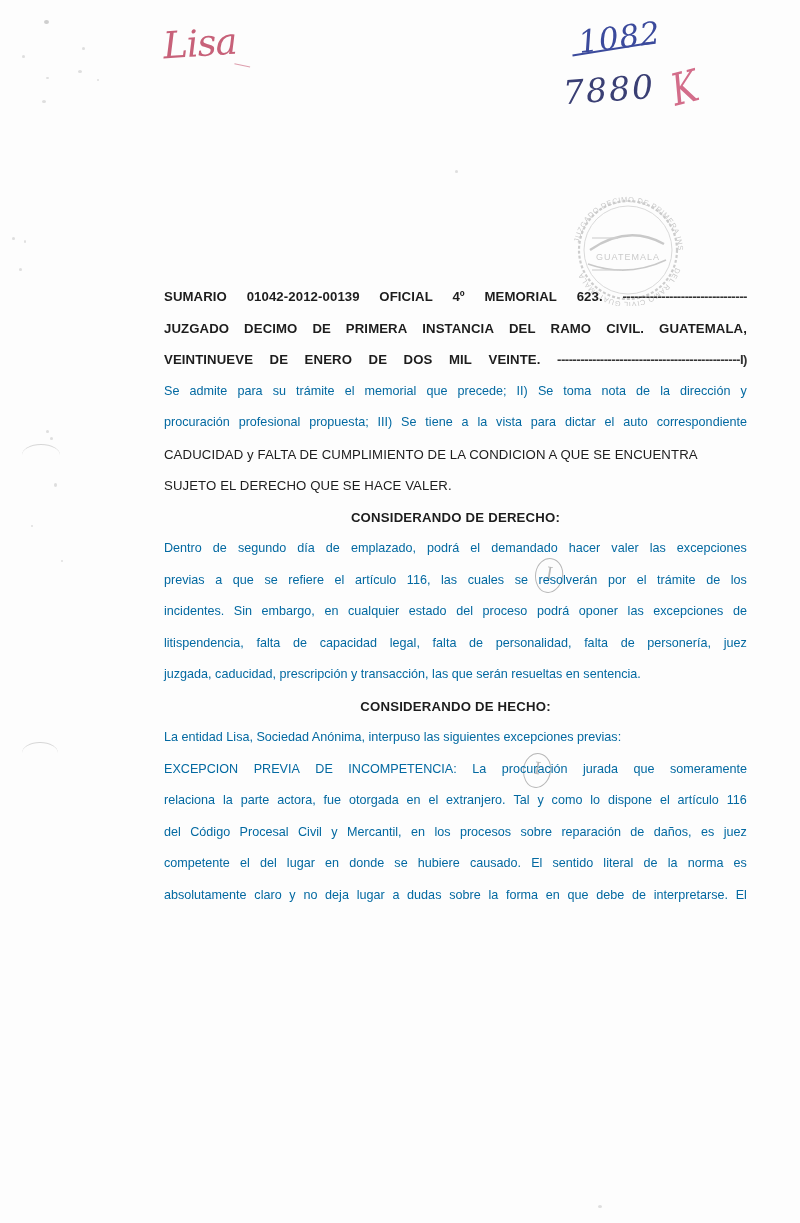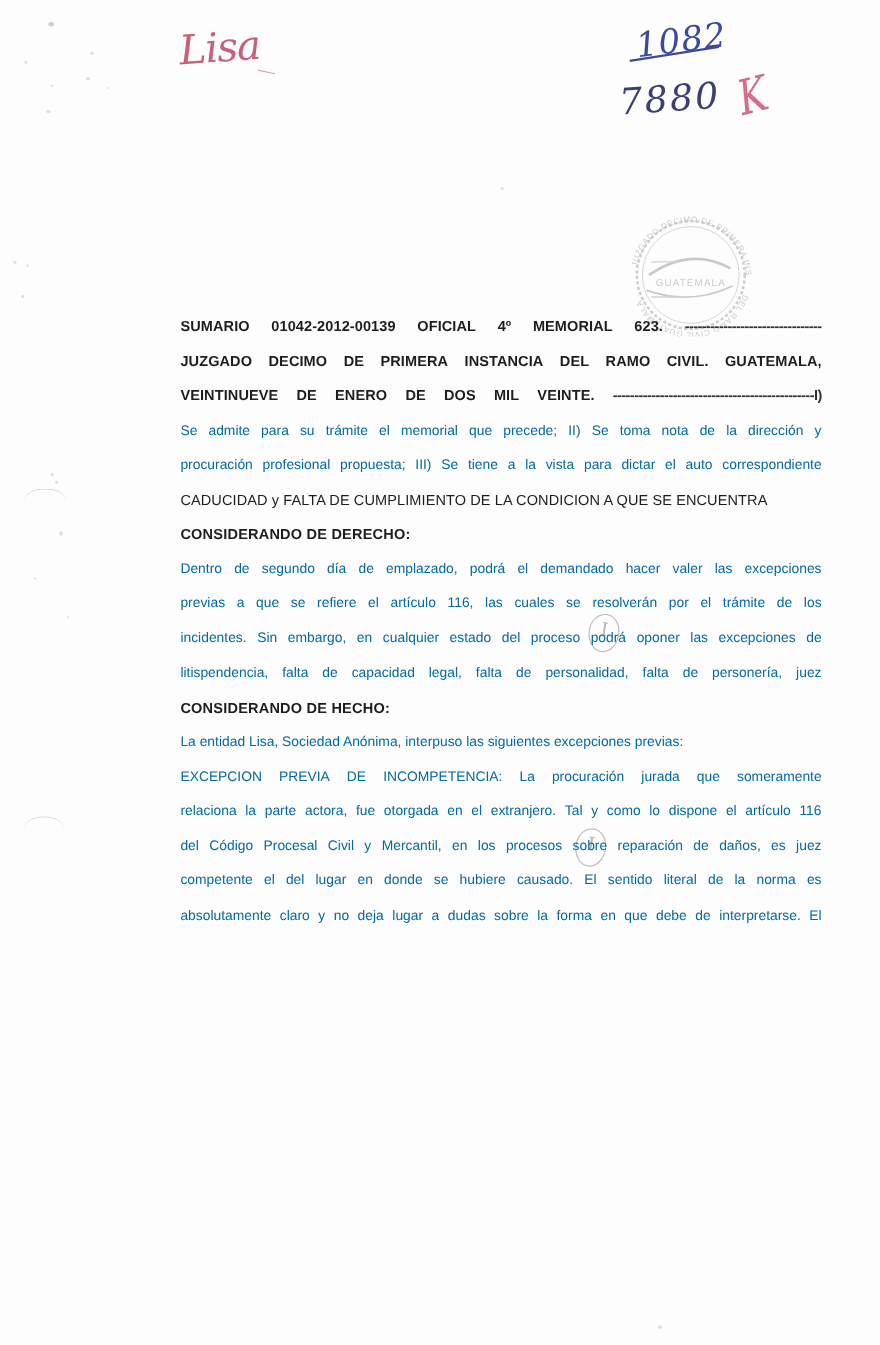--- a/index.html
+++ b/index.html
@@ -157,20 +157,21 @@
     text-align: justify;
     color: #0369a1;
   }
   .para-line {
     display: flex;
     justify-content: space-between;
     white-space: nowrap;
   }
   .para-line.last { display: block; }
   .centered {
+    text-align: center;
     line-height: 31.5px;
   }
   .leader {
     letter-spacing: -0.5px;
     font-weight: bold;
     color: #333;
   }
 </style>
 </head>
 <body>
@@ -306,20 +307,21 @@
         <span>para</span>
         <span>dictar</span>
         <span>el</span>
         <span>auto</span>
         <span>correspondiente</span>
       </div>
     </div>
 
     <div>
       <div class="line">CADUCIDAD y FALTA DE CUMPLIMIENTO DE LA CONDICION A QUE SE ENCUENTRA</div>
+      <div class="line">SUJETO EL DERECHO QUE SE HACE VALER.</div>
     </div>
 
     <div class="centered hdr">CONSIDERANDO DE DERECHO:</div>
 
     <div class="para">
       <div class="para-line">
         <span>Dentro</span>
         <span>de</span>
         <span>segundo</span>
         <span>día</span>
@@ -374,20 +376,21 @@
         <span>capacidad</span>
         <span>legal,</span>
         <span>falta</span>
         <span>de</span>
         <span>personalidad,</span>
         <span>falta</span>
         <span>de</span>
         <span>personería,</span>
         <span>juez</span>
       </div>
+      <div class="para-line last">juzgada, caducidad, prescripción y transacción, las que serán resueltas en sentencia.</div>
     </div>
 
     <div class="centered hdr">CONSIDERANDO DE HECHO:</div>
 
     <div class="para">
       <div class="para-line last">La entidad Lisa, Sociedad Anónima, interpuso las siguientes excepciones previas:</div>
       <div class="para-line">
         <span>EXCEPCION</span>
         <span>PREVIA</span>
         <span>DE</span>

